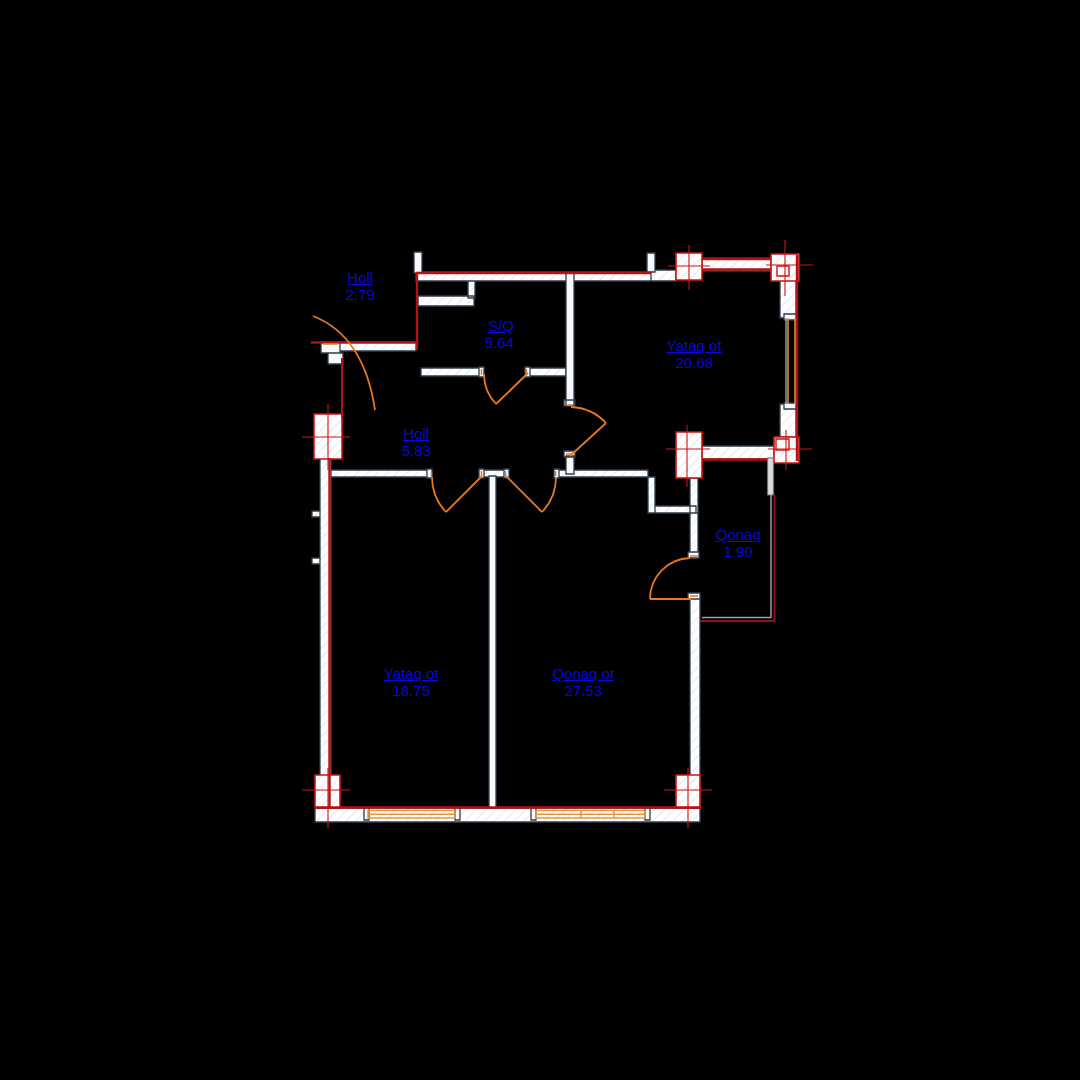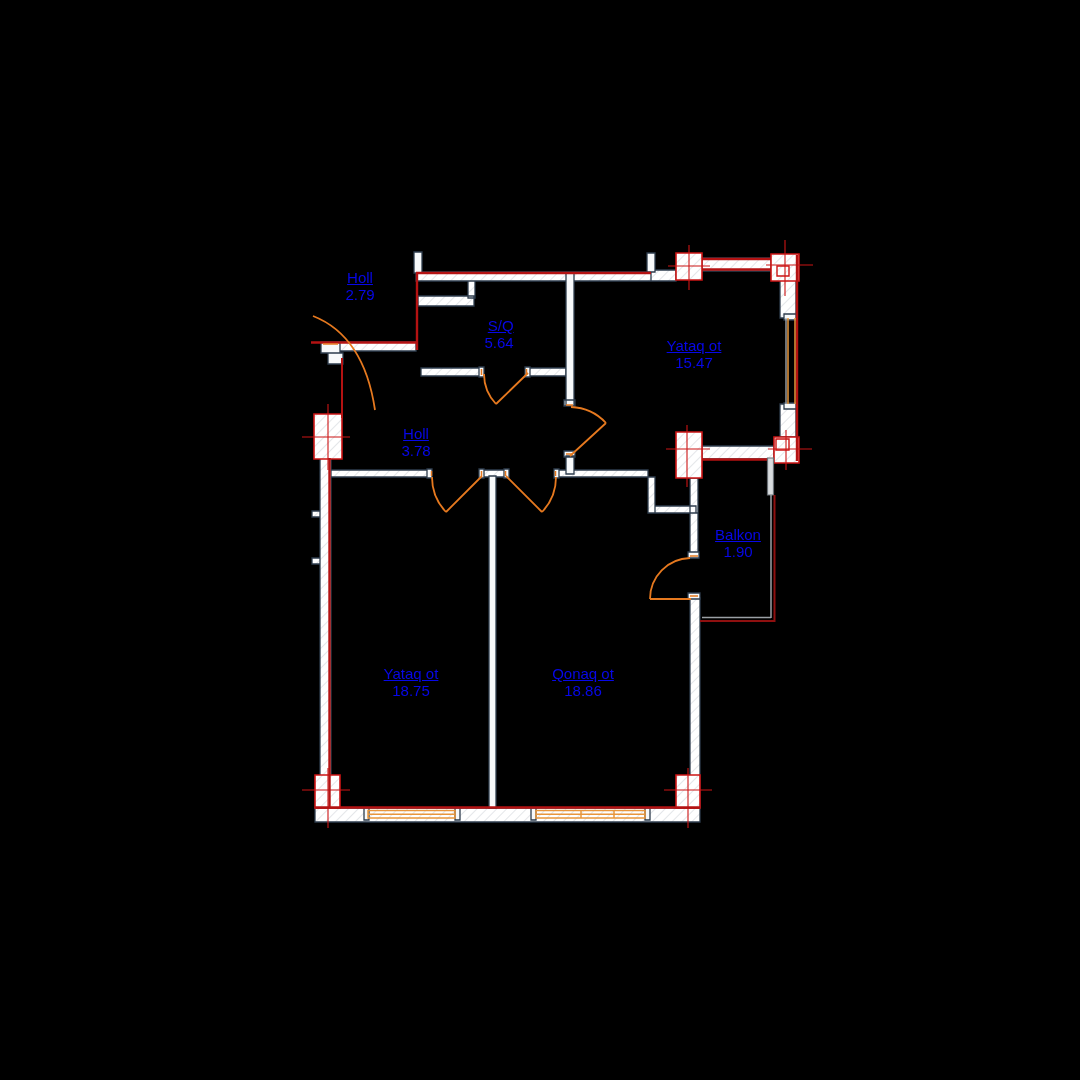--- a/index.html
+++ b/index.html
@@ -152,19 +152,19 @@
     M413.5,471 V476 M463.5,471 V476 M487.5,471 V476 M537.5,471 V476
     M463.5,369 V375 M508.5,369 V375
     M548,405 H555 M548,454 H555
     M672,556 H680 M672,596 H680
     M305,344 H320"></path>
 </svg>
 
 <div id="labels">
       <div class="room-label" style="left: 342px; top: 286px;"><span class="room-name">Holl</span><span class="room-area">2.79</span></div>
       <div class="room-label" style="left: 481px; top: 334px; text-align: right;"><span class="room-name">S/Q</span><span class="room-area">5.64</span></div>
-      <div class="room-label" style="left: 676px; top: 354px;"><span class="room-name">Yataq ot</span><span class="room-area">15.47</span></div>
-      <div class="room-label" style="left: 398px; top: 442px;"><span class="room-name">Holl</span><span class="room-area">3.78</span></div>
-      <div class="room-label" style="left: 720px; top: 543px;"><span class="room-name">Balkon</span><span class="room-area">1.90</span></div>
+      <div class="room-label" style="left: 676px; top: 354px;"><span class="room-name">Yataq ot</span><span class="room-area">20.68</span></div>
+      <div class="room-label" style="left: 398px; top: 442px;"><span class="room-name">Holl</span><span class="room-area">5.83</span></div>
+      <div class="room-label" style="left: 720px; top: 543px;"><span class="room-name">Qonaq</span><span class="room-area">1.90</span></div>
       <div class="room-label" style="left: 393px; top: 682px;"><span class="room-name">Yataq ot</span><span class="room-area">18.75</span></div>
-      <div class="room-label" style="left: 565px; top: 682px;"><span class="room-name">Qonaq ot</span><span class="room-area">18.86</span></div>
+      <div class="room-label" style="left: 565px; top: 682px;"><span class="room-name">Qonaq ot</span><span class="room-area">27.53</span></div>
     </div>
 </div>
 
 </body></html>

